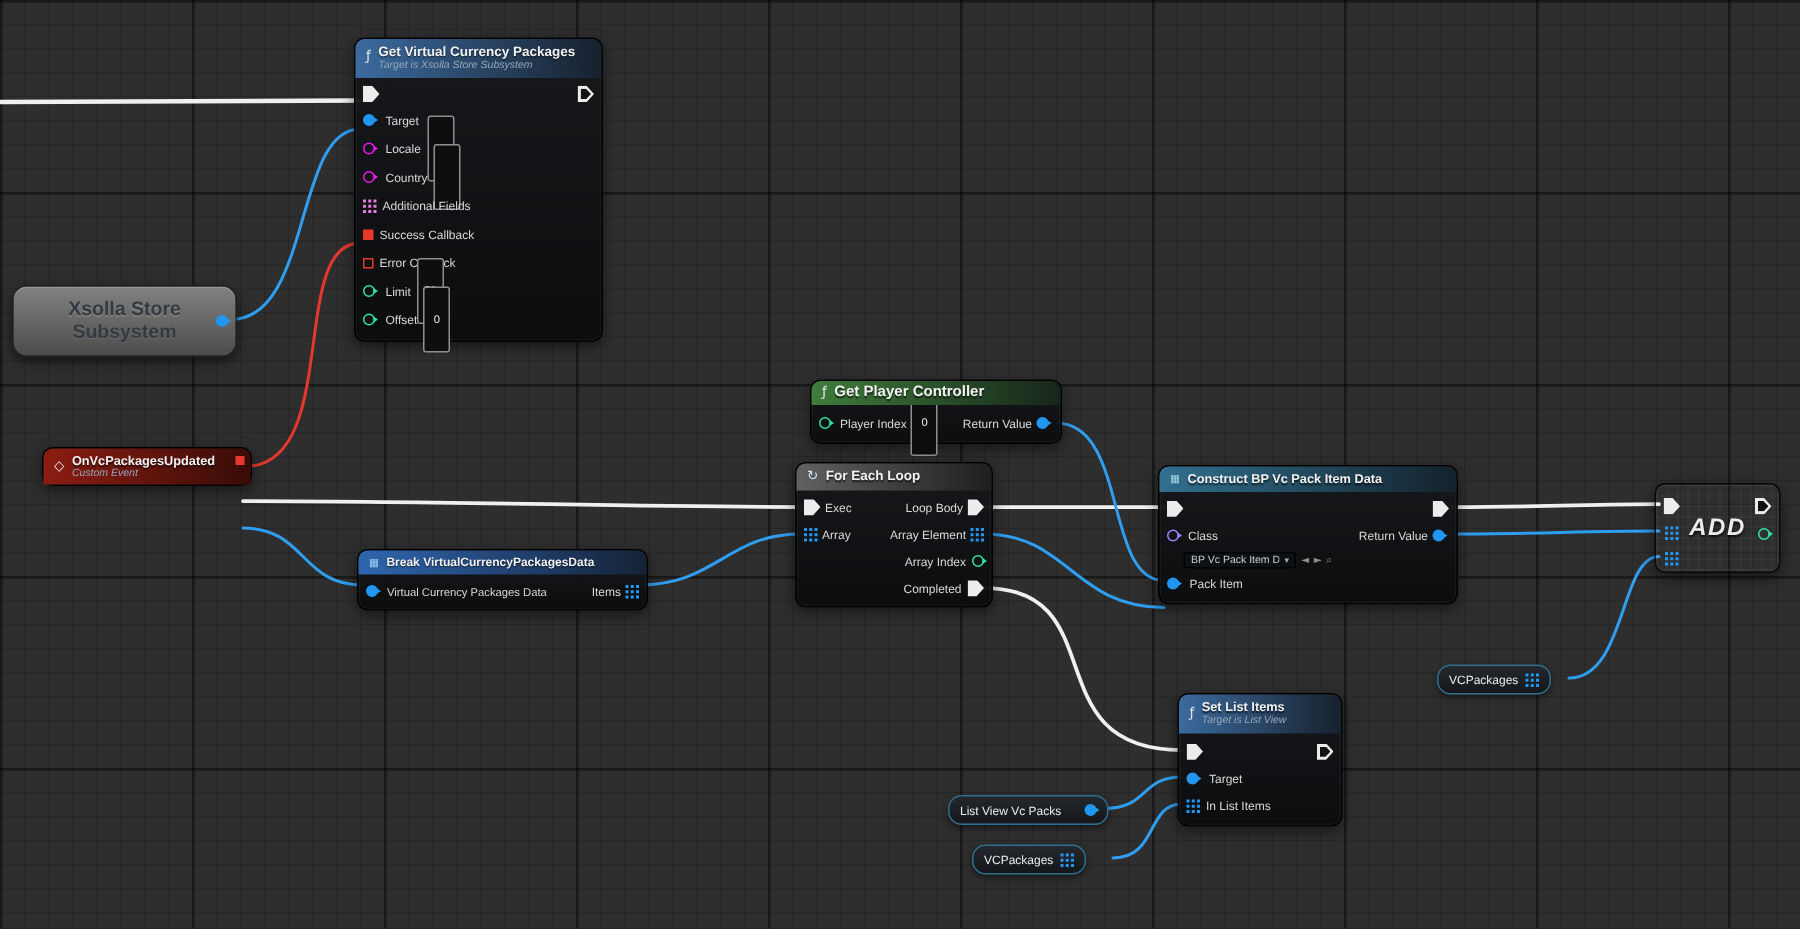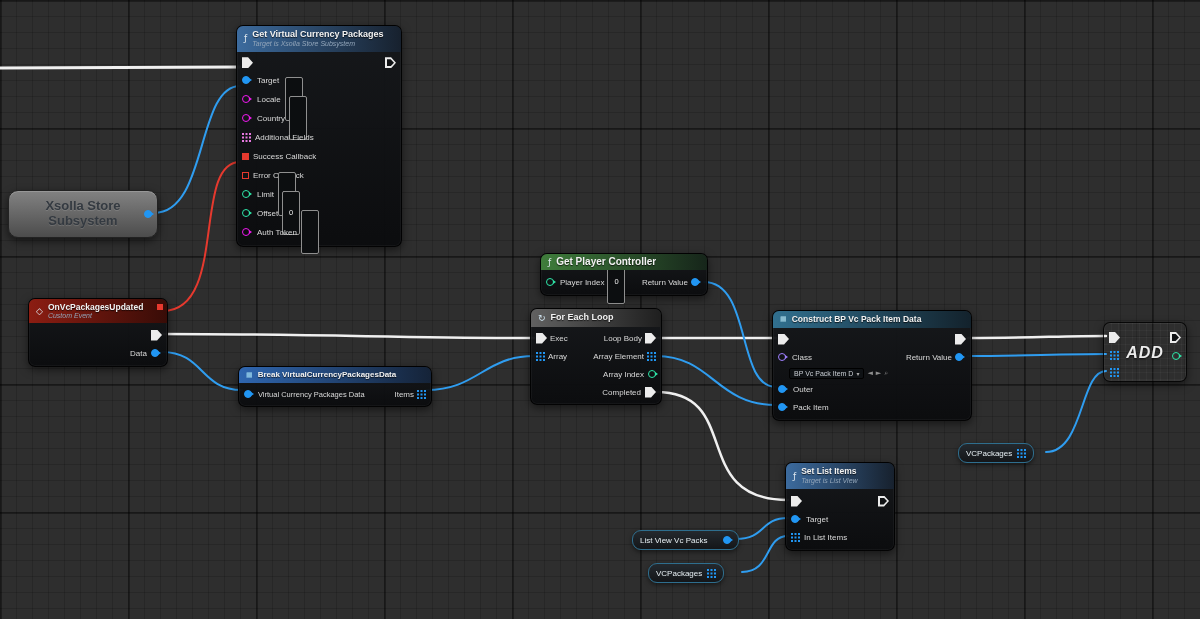--- a/index.html
+++ b/index.html
@@ -143,54 +143,40 @@
       <div class="row">
         <span class="cpin" style="--c:#2ee6a8"></span>
         <span class="lbl">Limit</span>
         <span class="tbox">50</span>
       </div>
       <div class="row">
         <span class="cpin" style="--c:#2ee6a8"></span>
         <span class="lbl">Offset</span>
         <span class="tbox">0</span>
       </div>
-      <div class="row">
-        <span class="cpin" style="--c:#ef18ef"></span>
-        <span class="lbl">Auth Token</span>
-        <span class="tbox"></span>
-      </div>
     </div>
   </div>
 
   <div class="xsolla" style="left:8px;top:190px;width:148px;height:46px;">
     <div class="xt">
       <div>Xsolla Store</div>
       <div>Subsystem</div>
     </div>
     <span class="cpin filled abs" style="--c:#2196f3;right:2px;top:19px;"></span>
   </div>
 
   <div class="node" style="left:28px;top:298px;width:138px;">
     <div class="hdr hdr-red" style="height:18px;">
       <span class="ic">◇</span>
       <div>
         <div class="t" style="font-size:8.5px;">OnVcPackagesUpdated</div>
         <div class="s">Custom Event</div>
       </div>
       <span class="sqpin delegate-hdr" style="--c:#e5392e;width:6px;height:6px;"></span>
     </div>
-    <div class="body">
-      <div class="row r18 out">
-        <span class="exec"></span>
-      </div>
-      <div class="row r18 out">
-        <span class="lbl">Data</span>
-        <span class="cpin filled" style="--c:#2196f3"></span>
-      </div>
-    </div>
   </div>
 
   <div class="node" style="left:238px;top:366px;width:192px;">
     <div class="hdr hdr-break" style="height:10px;">
       <span class="ic" style="font-size:7px;color:#9fd9f0;">▦</span>
       <div class="t" style="font-size:8px;">Break VirtualCurrencyPackagesData</div>
     </div>
     <div class="body" style="padding:2px 0 3px;">
       <div class="row r18 both">
         <span class="pg">
@@ -283,24 +269,20 @@
         </span>
       </div>
       <div class="row combo-row">
         <span class="combo">
           <span class="ct">BP Vc Pack Item D</span>
           <span class="caret">▾</span>
         </span>
         <span class="mini">◄</span>
         <span class="mini">►</span>
         <span class="mini">⌕</span>
-      </div>
-      <div class="row r18">
-        <span class="cpin filled" style="--c:#2196f3"></span>
-        <span class="lbl">Outer</span>
       </div>
       <div class="row r18">
         <span class="cpin filled" style="--c:#2196f3"></span>
         <span class="lbl">Pack Item</span>
       </div>
     </div>
   </div>
 
   <div class="node addnode" style="left:1103px;top:322px;width:82px;height:58px;font-style:italic;">
     <div class="addlbl">ADD</div>

